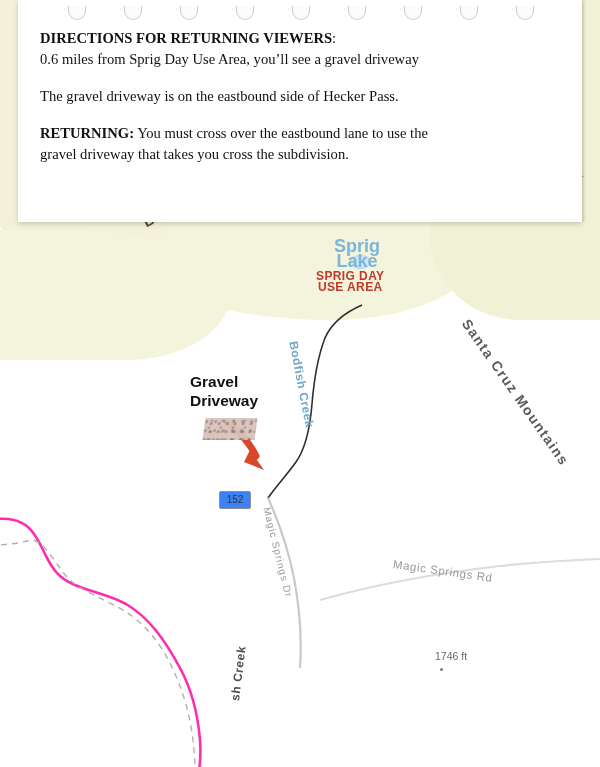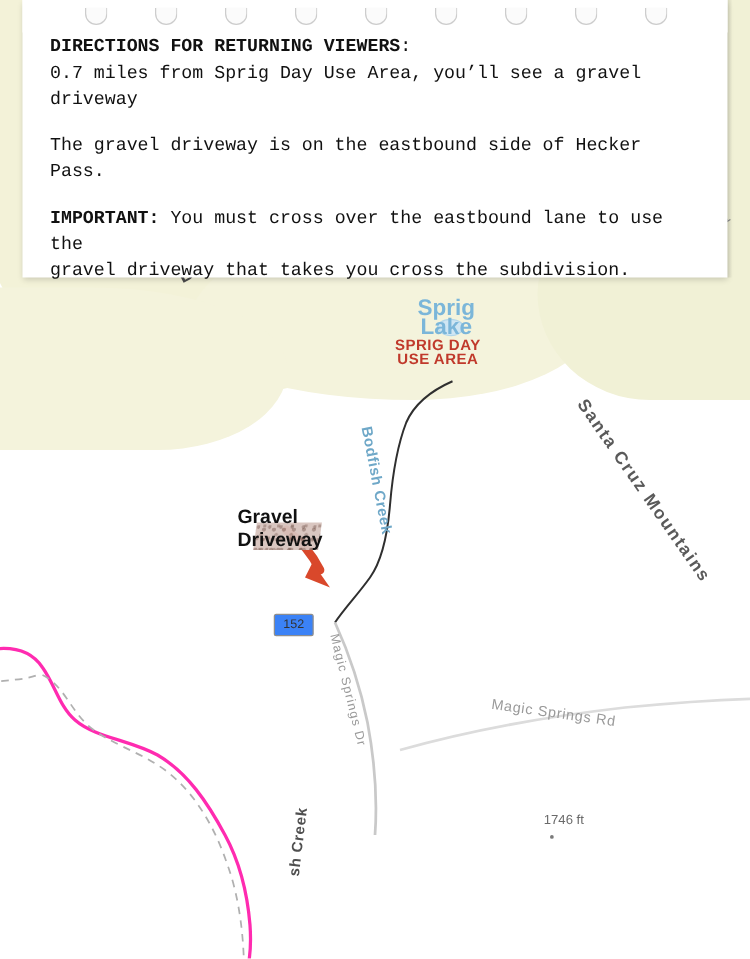--- a/index.html
+++ b/index.html
@@ -101,21 +101,21 @@
     background: #fbfbfb;
   }
   .doc-text {
     position: absolute;
     left: 22px;
     top: 28px;
     width: 520px;
     color: #111111;
     font-size: 14.6px;
     line-height: 21px;
-    font-family: Liberation Mono, monospace;
+    font-family: Liberation Serif, serif;
   }
   .doc-text p { margin: 0 0 0 0; }
   .doc-text .para { margin-bottom: 16px; }
   .strong { font-weight: bold; }
 
   
   .top-elev {
     position: absolute;
     left: 327px;
     top: 2px;
@@ -251,21 +251,20 @@
   }
 
   
   .gravel-label {
     left: 190px;
     top: 372px;
     color: #111111;
     font-size: 15.5px;
     font-weight: bold;
     line-height: 19px;
-    margin-top: 32px;
   }
   .gravel-patch {
     position: absolute;
     left: 204px;
     top: 418px;
     width: 52px;
     height: 22px;
     background:
       radial-gradient(circle at 20% 40%, rgba(120,90,80,0.5) 0 1.3px, transparent 1.6px),
       radial-gradient(circle at 62% 25%, rgba(120,90,80,0.45) 0 1.2px, transparent 1.5px),
@@ -349,27 +348,27 @@
     </div>
   </div>
 
   <div class="top-elev">1128 ft</div>
 
   <div class="sheet">
     <div class="sheet-edge-right"></div>
     <div class="doc-text">
       <p class="para">
         <span class="strong">DIRECTIONS FOR RETURNING VIEWERS</span><span>:</span><br>
-        <span>0.7 miles from Sprig Day Use Area, you’ll see a gravel driveway</span><br>
+        <span>0.6 miles from Sprig Day Use Area, you’ll see a gravel driveway</span><br>
       </p>
       <p class="para">
         <span>The gravel driveway is on the eastbound side of Hecker Pass.</span>
       </p>
       <p>
-        <span class="strong">IMPORTANT:</span><span> You must cross over the eastbound lane to use the</span><br>
+        <span class="strong">RETURNING:</span><span> You must cross over the eastbound lane to use the</span><br>
         <span>gravel driveway that takes you cross the subdivision.</span>
       </p>
     </div>
   </div>
 
   <div class="binder-strip">
     <div class="hole" style="left:50px"></div>
     <div class="hole" style="left:106px"></div>
     <div class="hole" style="left:162px"></div>
     <div class="hole" style="left:218px"></div>

